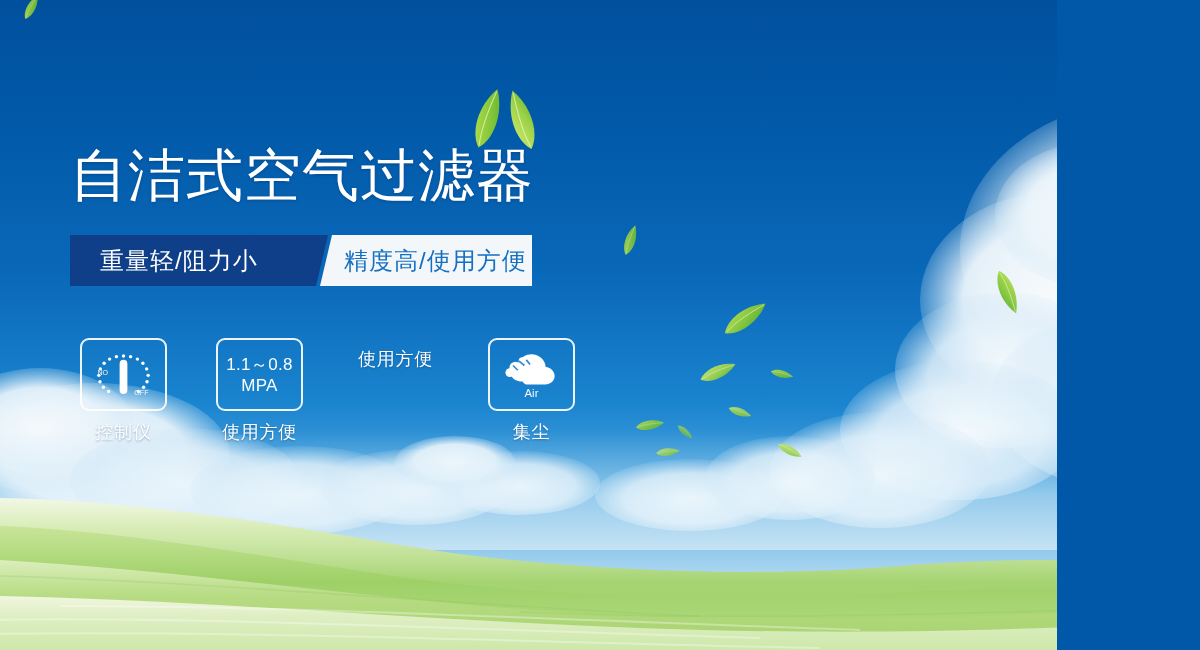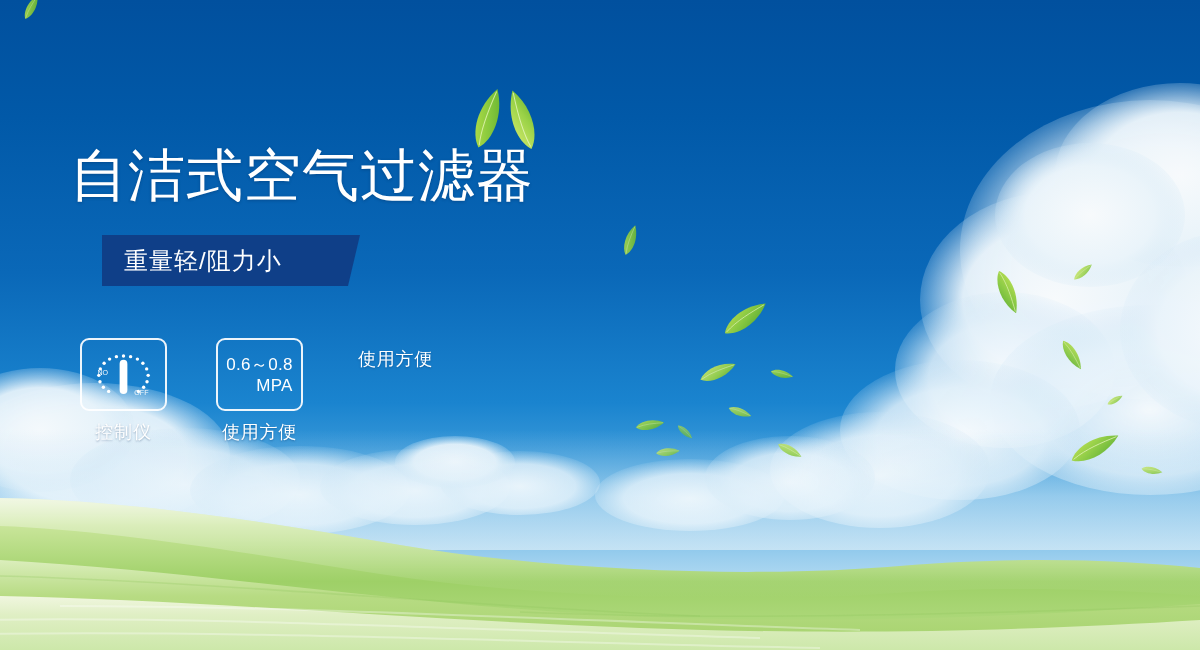--- a/index.html
+++ b/index.html
@@ -2,21 +2,21 @@
 <html><head>
 <meta charset="utf-8">
 <style>
   html,body{margin:0;padding:0;}
   body{
     width:1200px;height:650px;overflow:hidden;
     font-family:"Liberation Sans","DejaVu Sans",sans-serif;
     background:#0258a8;
   }
   #banner{
-    position:relative;width:1200px;height:650px;overflow:hidden;
+    position:relative;width:1057px;height:650px;overflow:hidden;
     background:linear-gradient(180deg,
        #01509e 0%,
        #0159a8 18%,
        #0a68b8 42%,
        #1a84cf 62%,
        #52a9e0 76%,
        #9ccfee 86%,
        #cfe8f6 94%,
        #e8f3f8 100%);
   }
@@ -38,23 +38,22 @@
   }
   .pill{
     position:absolute;top:0;height:51px;
     display:flex;align-items:center;
     font-size:24px;letter-spacing:1px;white-space:nowrap;
   }
   #pill-dark{
     left:0;width:258px;
     background:#0f3f88;
     color:#ffffff;
-    padding-left:22px;box-sizing:border-box;
+    padding-left:30px;box-sizing:border-box;
     clip-path:polygon(0 0,258px 0,246px 51px,0 51px);
-    margin-left:32px;
   }
   #pill-light{
     left:250px;width:212px;
     background:#f4f7fa;
     color:#1670c0;
     padding-left:24px;box-sizing:border-box;
     clip-path:polygon(12px 0,212px 0,212px 51px,0 51px);
   }
 
   
@@ -72,21 +71,21 @@
     border:2px solid rgba(255,255,255,.92);
     border-radius:9px;
     display:flex;flex-direction:column;
     align-items:center;justify-content:center;
     overflow:hidden;position:relative;
   }
   .ftext{
     color:#ffffff;font-size:17px;line-height:21px;
     text-align:center;font-weight:400;letter-spacing:.3px;
   }
-  .ftext .l2{font-size:17px;text-align:right;}
+  .ftext .l2{font-size:17px;}
   .flabel{
     margin-top:9px;color:#ffffff;font-size:18px;
     letter-spacing:.8px;white-space:nowrap;
     text-shadow:0 1px 2px rgba(0,40,90,.35);
   }
   .fbox svg{display:block;}
 </style>
 </head>
 <body>
 
@@ -262,20 +261,23 @@
           <use href="#leafShape" x="-10" y="-4" width="20" height="8"></use>
         </g>
     </g>
   </svg>
 
   <div id="headline">自洁式空气过滤器</div>
 
   <div id="subtitle">
     <div class="pill" id="pill-dark">
       <span>重量轻/阻力小</span>
+    </div>
+    <div class="pill" id="pill-light">
+      <span>精度高/使用方便</span>
     </div>
   </div>
 
   <div id="features">
 
     <div class="feature">
       <div class="fbox">
         <svg width="87" height="73" viewBox="0 0 87 73">
           <g fill="#ffffff">
             <circle cx="43.5" cy="17" r="1.8"></circle>
@@ -300,27 +302,49 @@
           <text x="16" y="37" fill="#ffffff" font-size="7.5" font-family="Liberation Sans, sans-serif" opacity=".95">NO</text>
           <text x="55" y="58" fill="#ffffff" font-size="7.5" font-family="Liberation Sans, sans-serif" opacity=".95">OFF</text>
         </svg>
       </div>
       <div class="flabel">控制仪</div>
     </div>
 
     <div class="feature">
       <div class="fbox">
         <div class="ftext">
-          <div>0.6～0.8</div>
+          <div>1.1～0.8</div>
           <div class="l2">MPA</div>
         </div>
       </div>
       <div class="flabel">使用方便</div>
     </div>
 
 
     <div class="feature">
       <div class="flabel">使用方便</div>
     </div>
 
+    <div class="feature">
+      <div class="fbox">
+        <svg width="87" height="73" viewBox="0 0 87 73">
+          <g fill="#ffffff">
+            <path d="M34,44 C26,44 21,39 21,33.5 C21,28.5 25,24.5 30,24.2
+                     C32,18.5 37.5,15 43.5,15 C51.5,15 58,21 58.6,28.5
+                     C63.8,29 68,33 68,38 C68,43 63.6,47 58,47 L38,47
+                     C36.6,47 35.2,45.8 34,44 Z"></path>
+            <circle cx="26.5" cy="29.5" r="6.4"></circle>
+            <circle cx="20.5" cy="34.5" r="4.6"></circle>
+            <circle cx="34" cy="22.5" r="4.2"></circle>
+          </g>
+          <g stroke="#1e7ec8" stroke-width="1.8" fill="none" opacity=".9">
+            <line x1="30" y1="22" x2="36" y2="27"></line>
+            <line x1="24" y1="27" x2="29" y2="32"></line>
+            <line x1="38" y1="21" x2="42" y2="26"></line>
+          </g>
+          <text x="43.5" y="60" text-anchor="middle" fill="#ffffff" font-size="12" font-family="Liberation Sans, sans-serif" opacity=".95">Air</text>
+        </svg>
+      </div>
+      <div class="flabel">集尘</div>
+    </div>
 
   </div>
 </div>
 
 </body></html>

